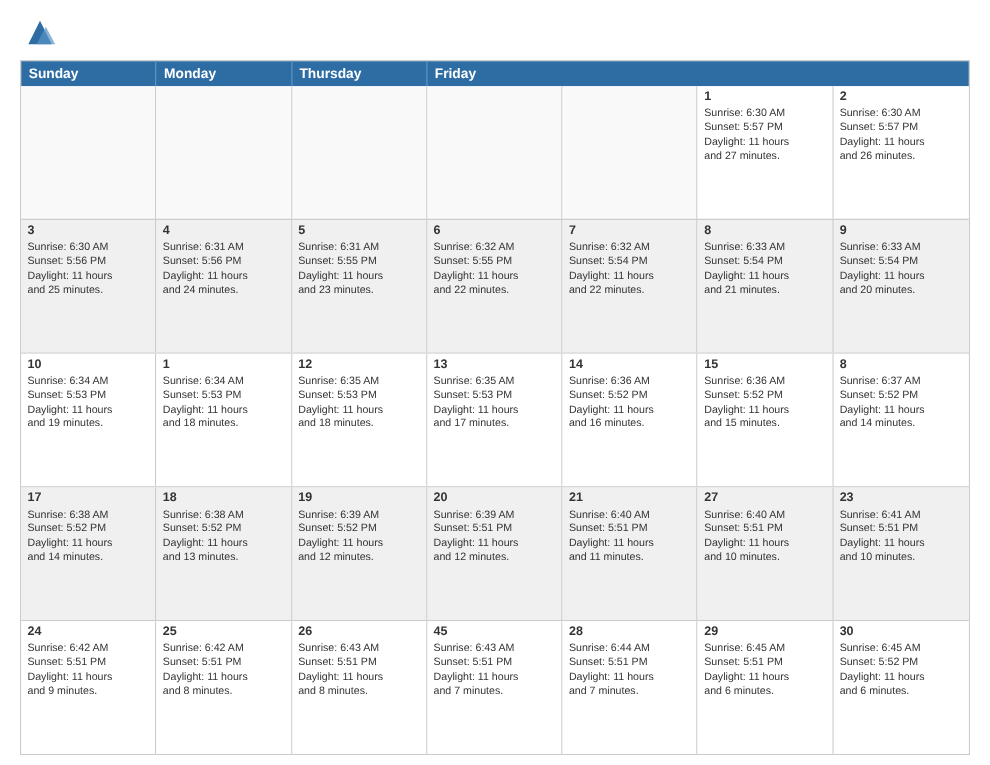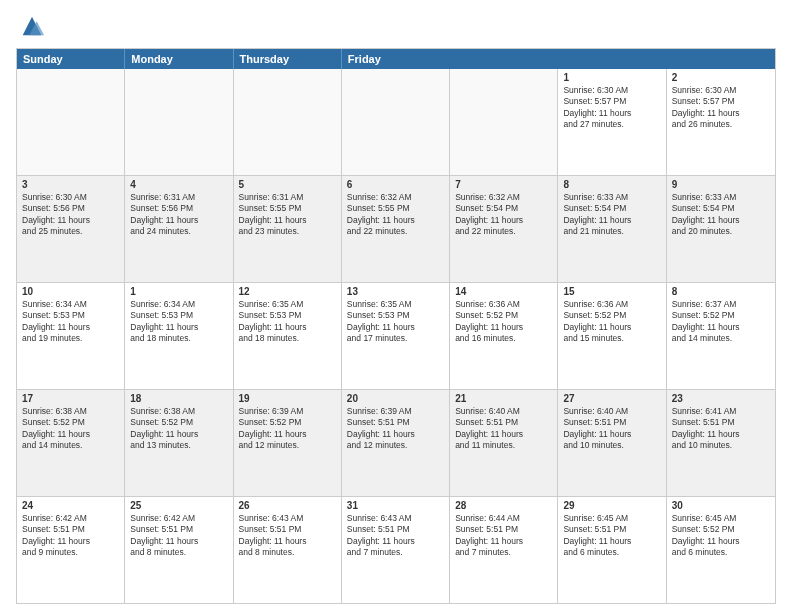--- a/index.html
+++ b/index.html
@@ -266,21 +266,21 @@
           </div>
           <div class="cal-cell">
             <span class="day-num">25</span>
             <div class="day-info">Sunrise: 6:42 AM<br>Sunset: 5:51 PM<br>Daylight: 11 hours<br>and 8 minutes.</div>
           </div>
           <div class="cal-cell">
             <span class="day-num">26</span>
             <div class="day-info">Sunrise: 6:43 AM<br>Sunset: 5:51 PM<br>Daylight: 11 hours<br>and 8 minutes.</div>
           </div>
           <div class="cal-cell">
-            <span class="day-num">31</span>
+            <span class="day-num">45</span>
             <div class="day-info">Sunrise: 6:43 AM<br>Sunset: 5:51 PM<br>Daylight: 11 hours<br>and 7 minutes.</div>
           </div>
           <div class="cal-cell">
             <span class="day-num">28</span>
             <div class="day-info">Sunrise: 6:44 AM<br>Sunset: 5:51 PM<br>Daylight: 11 hours<br>and 7 minutes.</div>
           </div>
           <div class="cal-cell">
             <span class="day-num">29</span>
             <div class="day-info">Sunrise: 6:45 AM<br>Sunset: 5:51 PM<br>Daylight: 11 hours<br>and 6 minutes.</div>
           </div>

